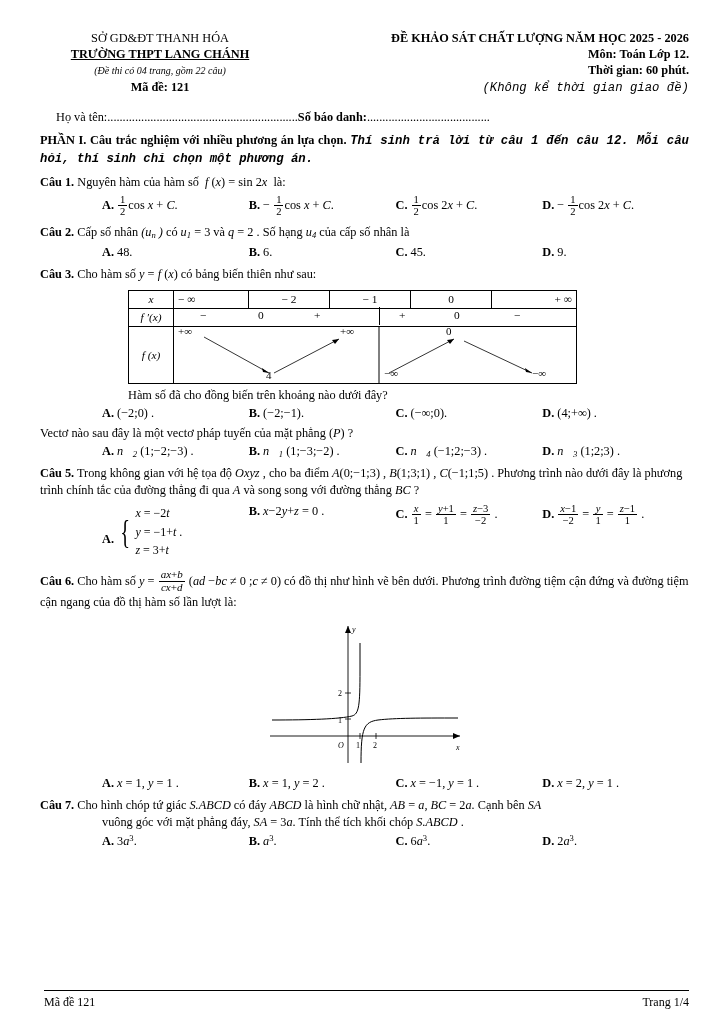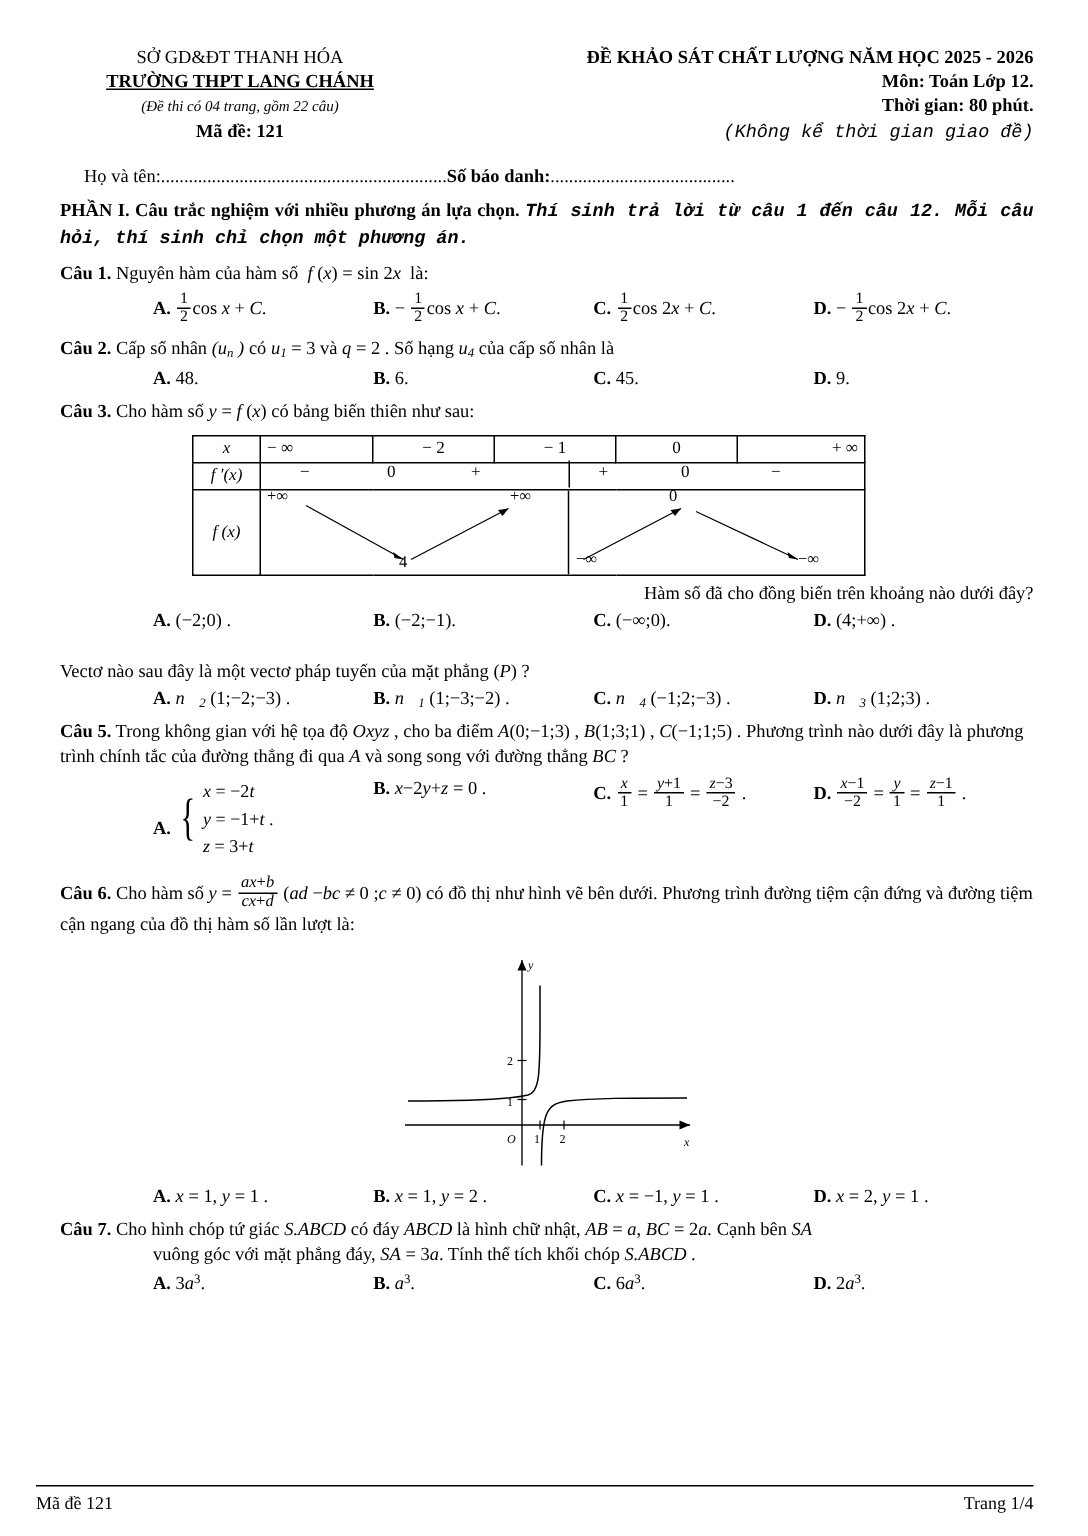--- a/index.html
+++ b/index.html
@@ -126,21 +126,21 @@
 
   
   .graph-box {
     width: 210px;
     height: 150px;
     margin: 6px auto 0 auto;
     position: relative;
   }
   .footer {
     position: absolute;
-    left: 24px;
+    left: 44px;
     right: 36px;
     bottom: 14px;
     border-top: 1px solid #000;
     padding-top: 4px;
     display: flex;
     justify-content: space-between;
     font-size: 12px;
   }
 </style>
 </head>
@@ -151,21 +151,21 @@
   <div class="hdr-row">
     <div class="hdr-left">SỞ GD&amp;ĐT THANH HÓA</div>
     <div class="hdr-right bold">ĐỀ KHẢO SÁT CHẤT LƯỢNG NĂM HỌC 2025 - 2026</div>
   </div>
   <div class="hdr-row hdr-row2">
     <div class="hdr-left u">TRƯỜNG THPT LANG CHÁNH</div>
     <div class="hdr-right bold">Môn: Toán Lớp 12.</div>
   </div>
   <div class="hdr-row">
     <div class="hdr-left small-italic">(Đề thi có 04 trang, gồm 22 câu)</div>
-    <div class="hdr-right bold">Thời gian:  80  phút.</div>
+    <div class="hdr-right bold">Thời gian:  60  phút.</div>
   </div>
   <div class="hdr-row">
     <div class="hdr-left bold">Mã đề: 121</div>
     <div class="hdr-right italic">(Không kể thời gian giao đề)</div>
   </div>
 
   <div class="namerow">
     <span>Họ và tên:</span><span class="dots">..............................................................</span><span class="bold">Số báo danh:</span><span class="dots">........................................</span>
   </div>
 
@@ -251,29 +251,29 @@
             <span style="position:absolute;left:210px;top:40px;font-size:11px;">−∞</span>
             <span style="position:absolute;left:358px;top:40px;font-size:11px;">−∞</span>
             <span style="position:absolute;left:92px;top:42px;font-size:11px;">4</span>
           </div>
         </td>
       </tr>
     </tbody>
       </table>
   </div>
 
-  <div class="subq" style="padding-left:88px;text-align:right;">Hàm số đã cho đồng biến trên khoảng nào dưới đây?</div>
+  <div class="subq" style="padding-left:88px;">Hàm số đã cho đồng biến trên khoảng nào dưới đây?</div>
   <div class="ans-row">
     <div><span class="opt-lbl">A.</span> <span>(−2;0) .</span></div>
     <div><span class="opt-lbl">B.</span> <span>(−2;−1).</span></div>
     <div><span class="opt-lbl">C.</span> <span>(−∞;0).</span></div>
     <div><span class="opt-lbl">D.</span> <span>(4;+∞) .</span></div>
   </div>
 
-  <div style="margin-top:19px;">Vectơ nào sau đây là một vectơ pháp tuyến của mặt phẳng <span>(</span><span class="it">P</span><span>)</span> ?</div>
+  <div style="margin-top:5px;">Vectơ nào sau đây là một vectơ pháp tuyến của mặt phẳng <span>(</span><span class="it">P</span><span>)</span> ?</div>
   <div class="ans-row">
     <div><span class="opt-lbl">A.</span> <span class="it">n⃗<sub class="s">2</sub></span> (1;−2;−3) .</div>
     <div><span class="opt-lbl">B.</span> <span class="it">n⃗<sub class="s">1</sub></span> (1;−3;−2) .</div>
     <div><span class="opt-lbl">C.</span> <span class="it">n⃗<sub class="s">4</sub></span> (−1;2;−3) .</div>
     <div><span class="opt-lbl">D.</span> <span class="it">n⃗<sub class="s">3</sub></span> (1;2;3) .</div>
   </div>
 
   <div class="q">
     <span class="lbl">Câu 5.</span>
     <span>Trong không gian với hệ tọa độ <span class="it">Oxyz</span> , cho ba điểm <span class="it">A</span>(0;−1;3) , <span class="it">B</span>(1;3;1) , <span class="it">C</span>(−1;1;5) . Phương trình nào dưới đây là phương trình chính tắc của đường thẳng đi qua  <span class="it">A</span>  và song song với đường thẳng  <span class="it">BC</span> ?</span>

